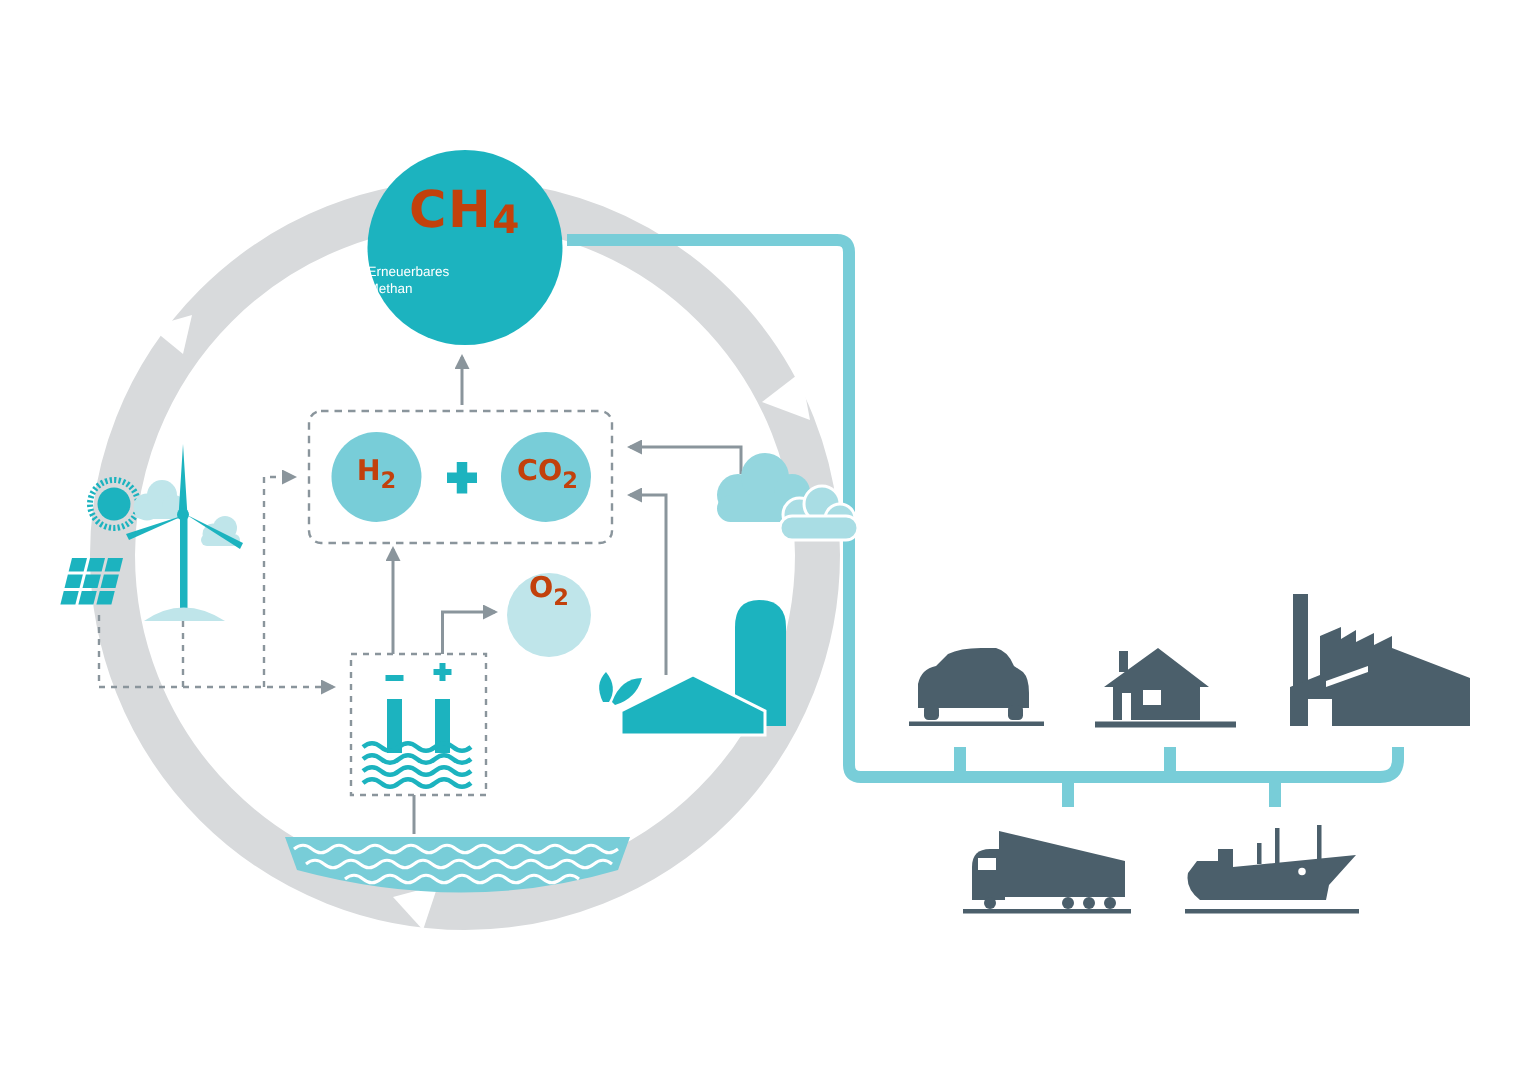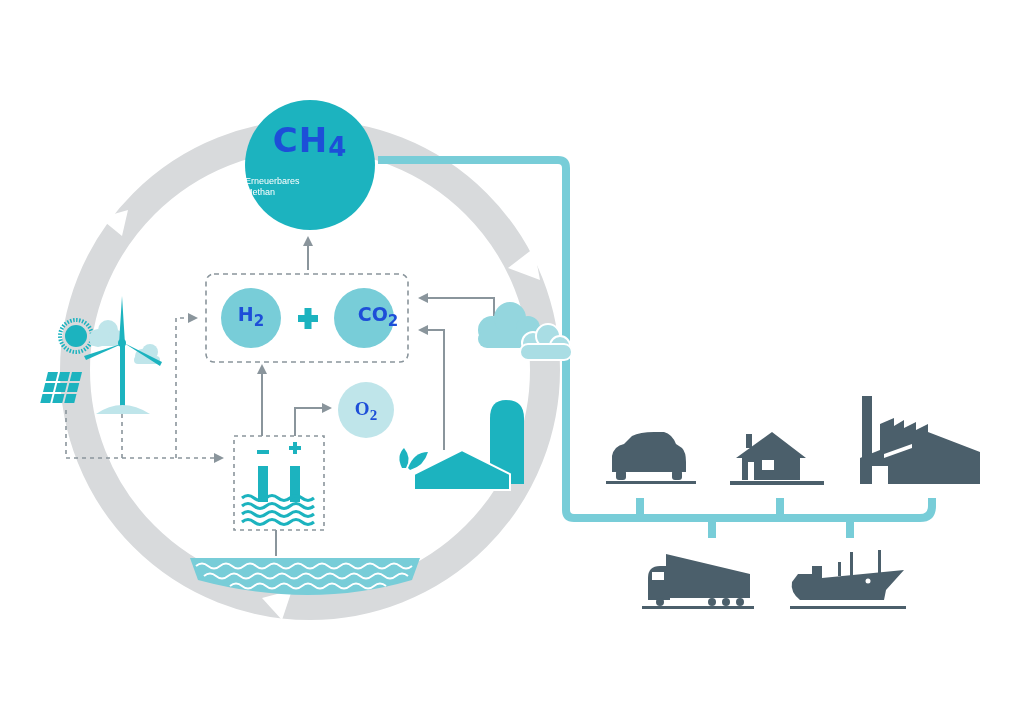--- a/index.html
+++ b/index.html
@@ -1,18 +1,18 @@
 <!DOCTYPE html>
 <html><head>
 <meta charset="utf-8">
 <style>
   html,body{margin:0;padding:0;background:#ffffff;}
   #stage{position:relative;width:1024px;height:724px;overflow:hidden;background:#ffffff;font-family:"Liberation Sans",sans-serif;}
   svg{position:absolute;left:0;top:0;}
-  .lbl{position:absolute;color:#1d4ed8;text-align:center;font-family:"DejaVu Sans",sans-serif;font-weight:bold;}
+  .lbl{position:absolute;color:#c2410c;text-align:center;font-family:"DejaVu Sans",sans-serif;font-weight:bold;}
   .ch4{left:245px;top:120px;width:130px;font-size:34px;letter-spacing:1px;}
   .ch4 sub{font-size:26px;vertical-align:-4px;}
   .ch4sub{position:absolute;left:245px;top:176px;width:130px;text-align:left;color:#ffffff;font-family:"Liberation Sans",sans-serif;font-size:9px;line-height:11px;}
   .mol{font-size:19px;}
   .mol sub{font-size:15px;vertical-align:-5px;}
 </style>
 </head>
 <body>
 
 <div id="stage">
@@ -185,15 +185,15 @@
     </g>
   </g>
 </svg>
 
 <div class="lbl ch4"><span>CH</span><sub>4</sub></div>
 <div class="ch4sub">
   <div>Erneuerbares</div>
   <div>Methan</div>
 </div>
 <div class="lbl mol" style="left:221px;top:303px;width:60px;"><span>H</span><sub>2</sub></div>
-<div class="lbl mol" style="left:343px;top:303px;width:70px;"><span>CO</span><sub>2</sub></div>
-<div class="lbl mol" style="left:338px;top:398px;width:56px;font-family:Liberation Serif, serif;"><span>O</span><sub>2</sub></div>
+<div class="lbl mol" style="left:330px;top:303px;width:70px;"><span>CO</span><sub>2</sub></div>
+<div class="lbl mol" style="left:338px;top:381px;width:56px;"><span>O</span><sub>2</sub></div>
 </div>
 
 </body></html>

